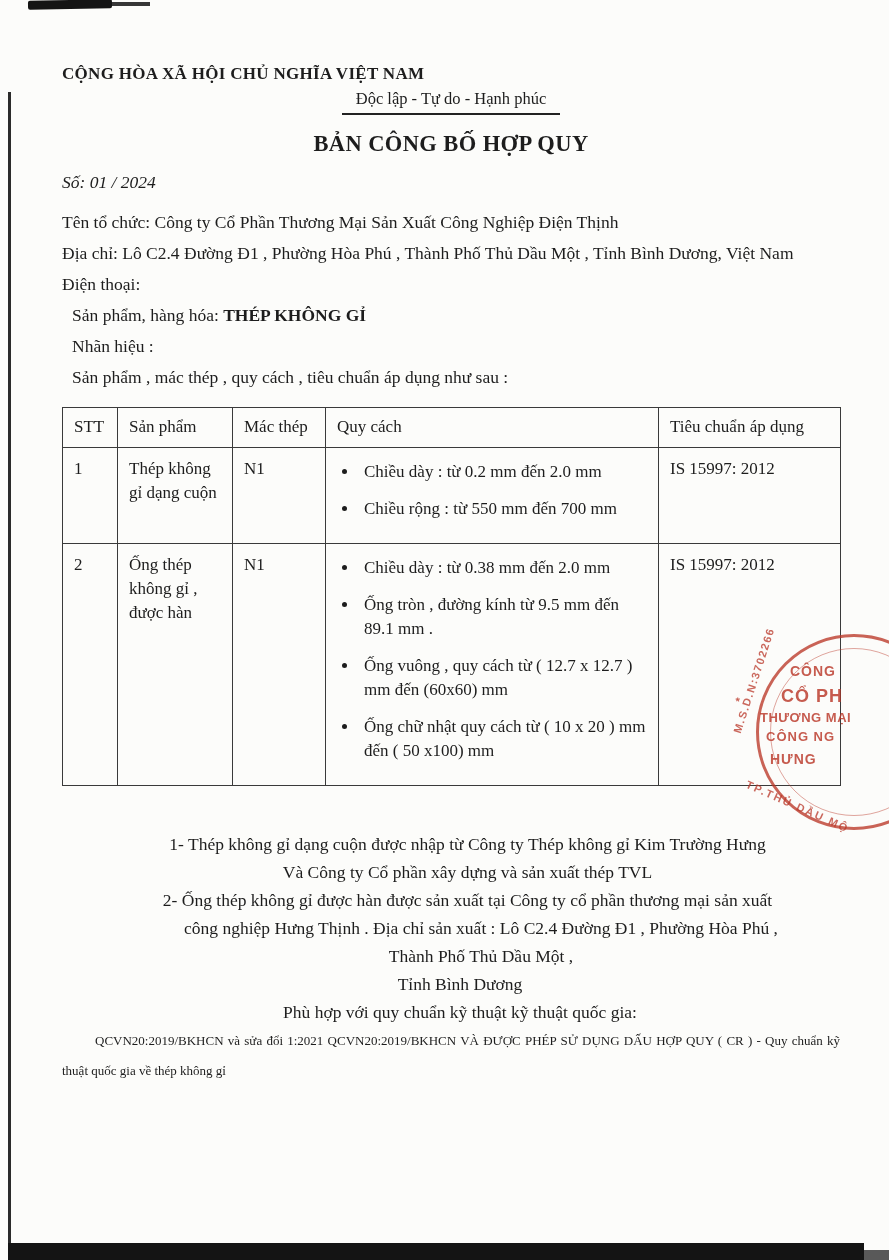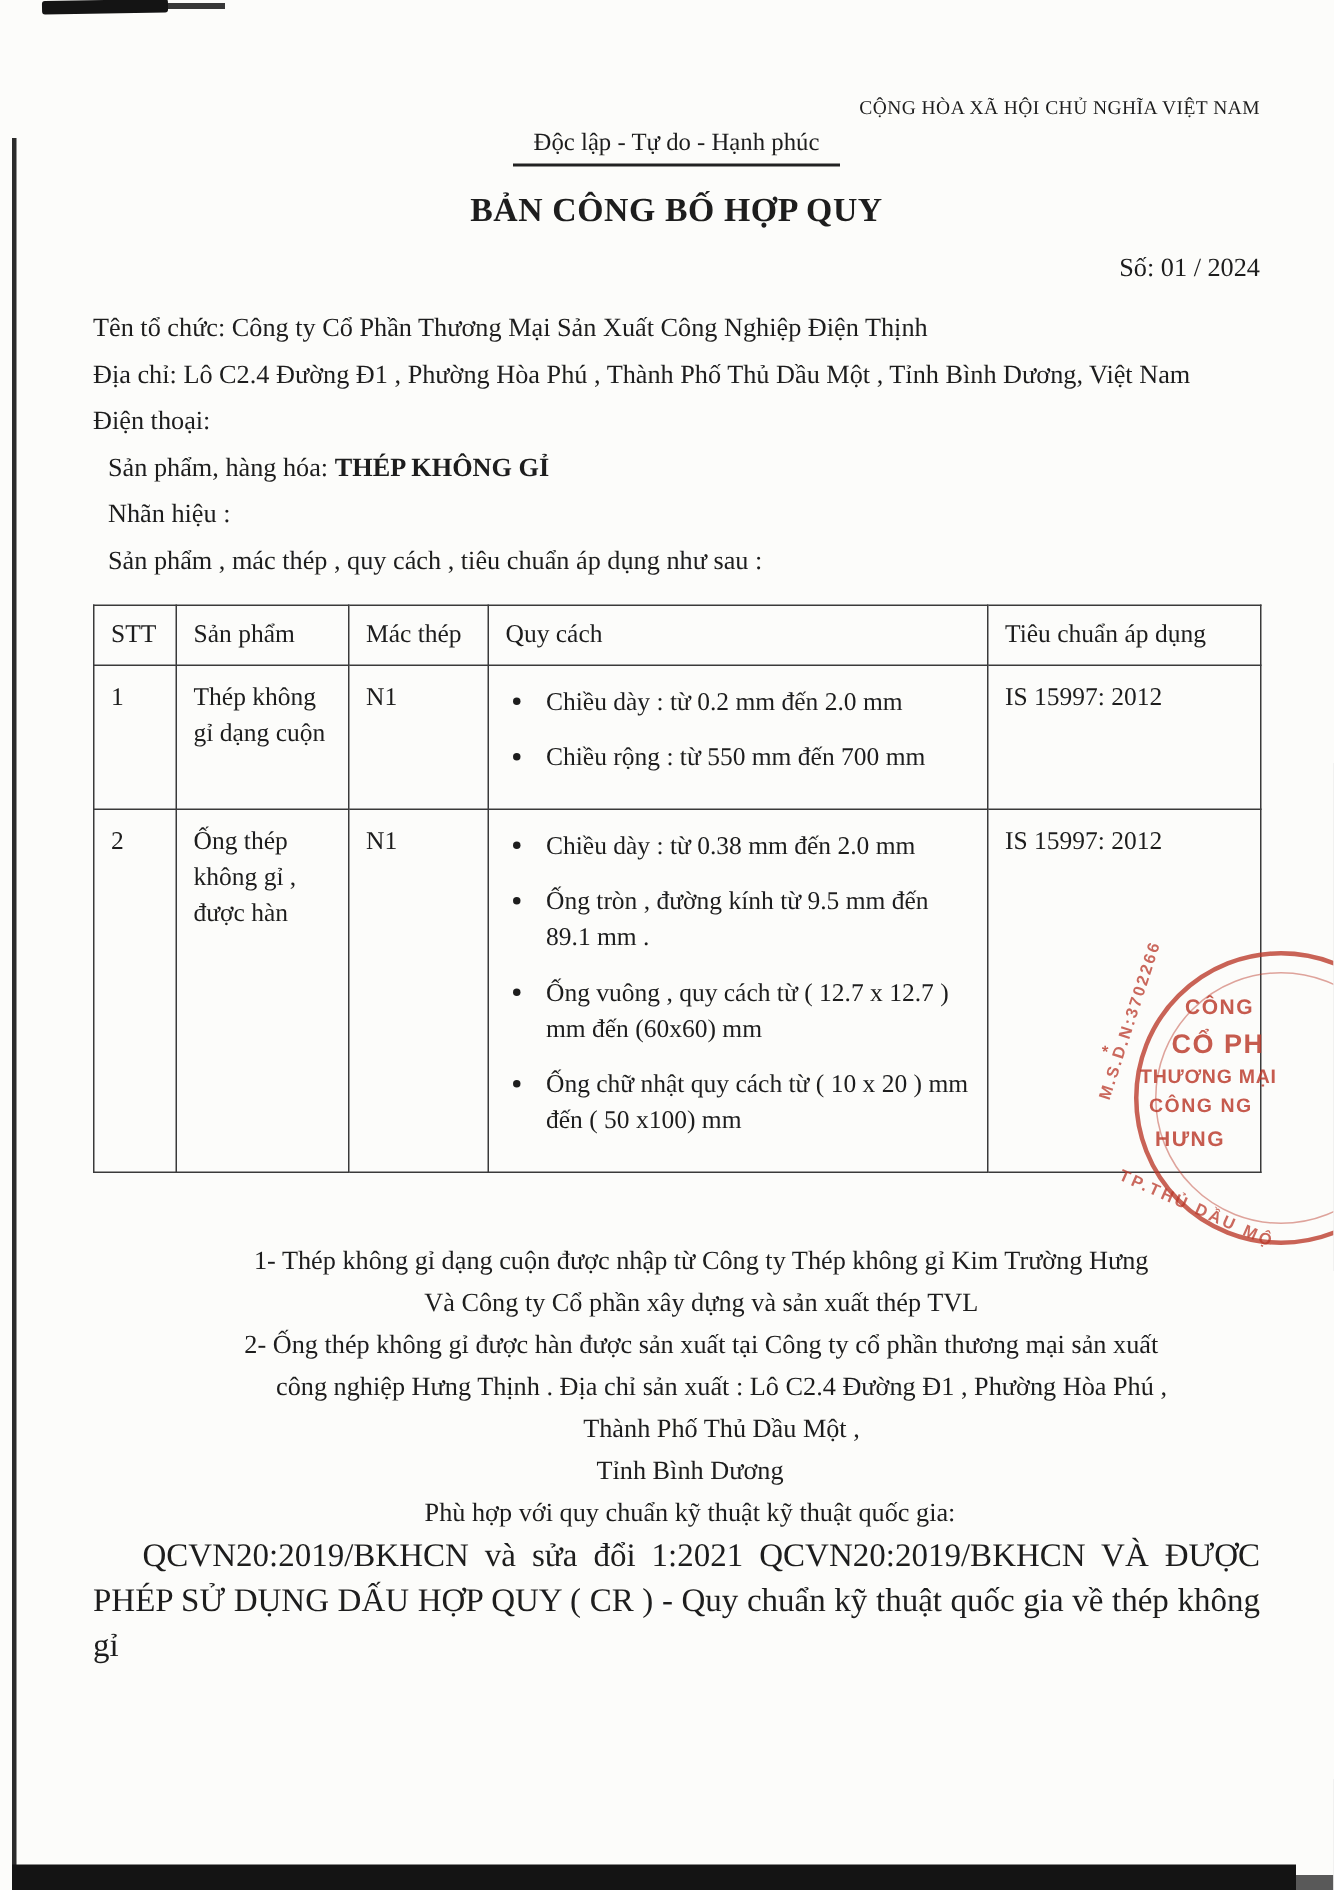--- a/index.html
+++ b/index.html
@@ -4,28 +4,28 @@
 <style>
   * { margin:0; padding:0; box-sizing:border-box; }
   html,body { background:#e9e9e7; }
   body { font-family:"Liberation Serif","DejaVu Serif",serif; color:#1d1d1d; }
   .doc {
     position:relative; width:889px; height:1260px; margin:0 auto;
     background:#fcfcfa; overflow:hidden;
   }
   .content { position:absolute; left:62px; top:64px; width:778px; }
 
-  .national { text-align:right; font-weight:normal; font-size:13px; letter-spacing:.3px; }
+  .national { text-align:left; font-weight:bold; font-size:17px; letter-spacing:.3px; }
   .motto-wrap { text-align:center; margin-top:5px; }
   .motto {
     display:inline-block; font-weight:normal; font-size:16.5px;
     border-bottom:2px solid #222; padding:0 14px 4px;
   }
   .doc-title { text-align:center; font-weight:bold; font-size:22.5px; margin-top:16px; letter-spacing:.4px; }
-  .doc-number { text-align:right; font-size:17.5px; margin-top:15px; }
+  .doc-number { text-align:left; font-size:17.5px; margin-top:15px;font-style:italic; }
 
   .p-block { font-size:17.5px; line-height:30px; margin-top:11px; }
   .p-tight { margin-top:1px; }
   .ind { padding-left:10px; }
   .bold { font-weight:bold; }
 
   table.spec {
     border-collapse:collapse; width:778px; margin-top:15px;
     font-size:17px; table-layout:fixed;
   }
@@ -40,21 +40,21 @@
   td.c-qc li { line-height:24px; margin:3px 0 13px; padding-left:5px; }
   td { line-height:24px; }
 
   .notes { margin-top:44px; font-size:17.5px; }
   .note-line { line-height:28px;text-align:center; }
   .note-line.n0 { padding-left:33px; }
   .note-line.n1 { padding-left:60px; }
   .note-line.n2 { padding-left:18px; }
 
   .final-para {
-    font-size:22px; line-height:30px; text-align:justify;
+    font-size:13px; line-height:30px; text-align:justify;
     text-indent:33px; margin-top:0;
   }
 
   
   .artifact { position:absolute; background:#141414; }
   .art-top1 { left:28px; top:0; width:84px; height:9px; border-radius:2px; transform:rotate(-1deg); }
   .art-top2 { left:108px; top:2px; width:42px; height:4px; opacity:.85; }
   .art-left { left:8px; top:92px; width:3px; height:1160px; opacity:.9; }
   .art-bottom { left:8px; top:1243px; width:856px; height:17px; }
   .art-bottom2 { left:860px; top:1250px; width:29px; height:10px; opacity:.7; }

